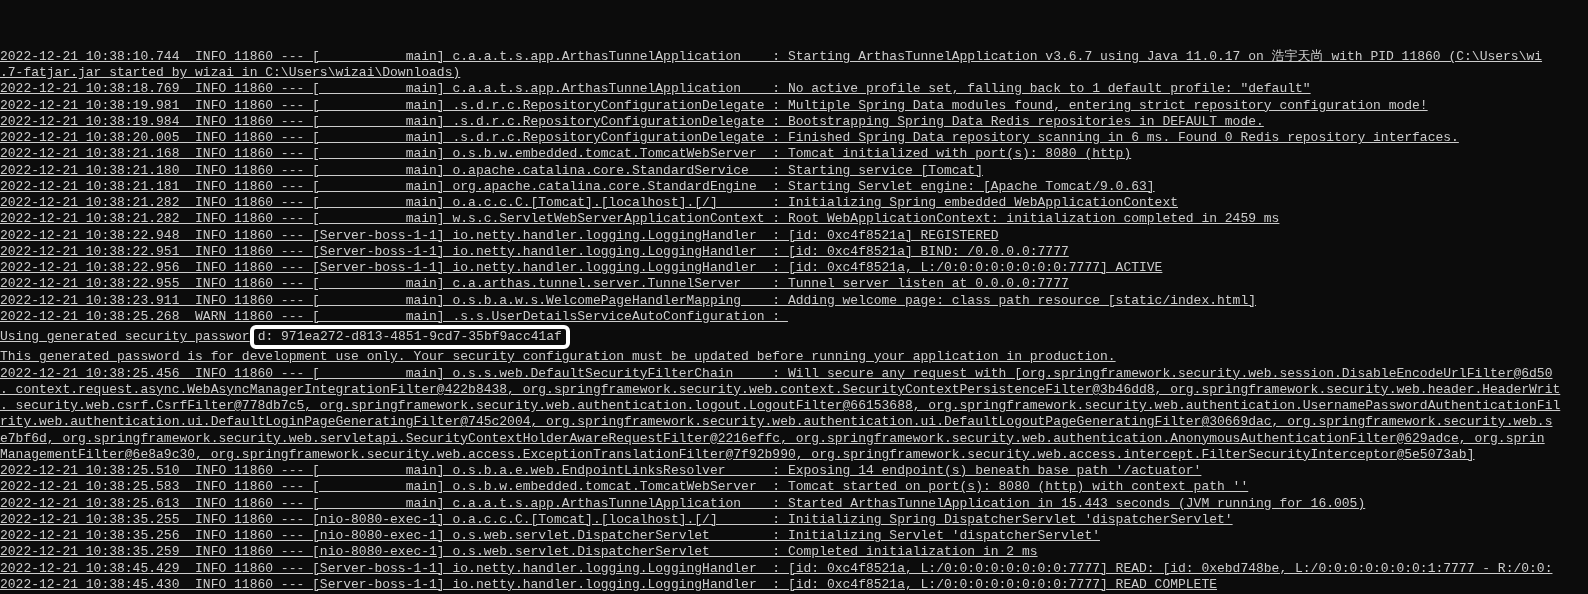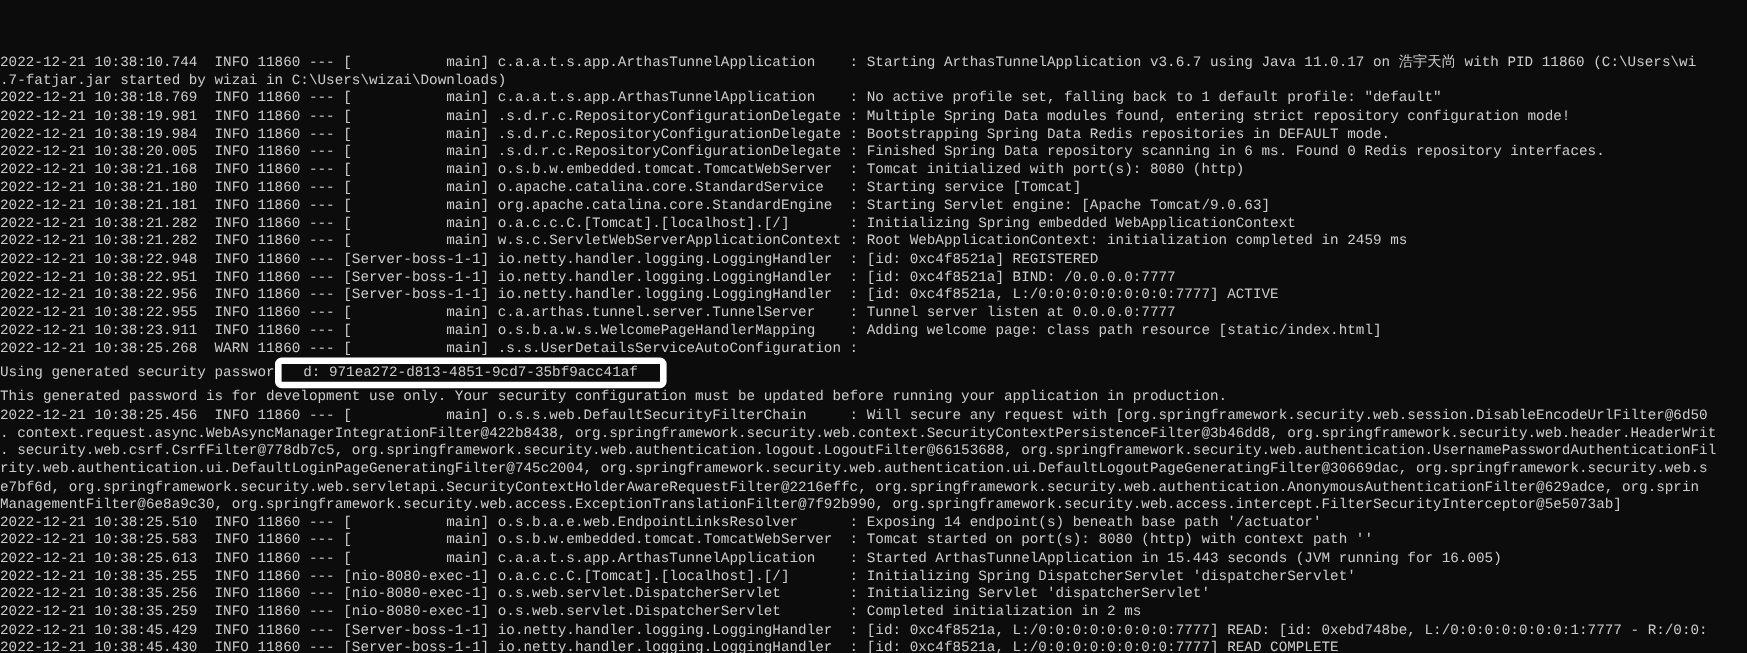--- a/index.html
+++ b/index.html
@@ -10,25 +10,26 @@
     font-family: 'Consolas', 'Courier New', monospace;
     font-size: 13px;
     line-height: 1.25;
     white-space: pre;
     overflow: hidden;
     width: 1588px;
     height: 594px;
   }
   .log-line {
     display: block;
+    text-decoration: underline;
   }
   .highlight-box {
-    border: 6px solid #ffffff;
+    border: 4px solid #ffffff;
     border-radius: 6px;
-    padding: 0 20px;
+    padding: 0 4px;
     display: inline-block;
   }
 </style>
 </head>
 <body>
 
 
 <div id="container"><span class="log-line">2022-12-21 10:38:10.744  INFO 11860 --- [           main] c.a.a.t.s.app.ArthasTunnelApplication    : Starting ArthasTunnelApplication v3.6.7 using Java 11.0.17 on 浩宇天尚 with PID 11860 (C:\Users\wi</span><span class="log-line">.7-fatjar.jar started by wizai in C:\Users\wizai\Downloads)</span><span class="log-line">2022-12-21 10:38:18.769  INFO 11860 --- [           main] c.a.a.t.s.app.ArthasTunnelApplication    : No active profile set, falling back to 1 default profile: "default"</span><span class="log-line">2022-12-21 10:38:19.981  INFO 11860 --- [           main] .s.d.r.c.RepositoryConfigurationDelegate : Multiple Spring Data modules found, entering strict repository configuration mode!</span><span class="log-line">2022-12-21 10:38:19.984  INFO 11860 --- [           main] .s.d.r.c.RepositoryConfigurationDelegate : Bootstrapping Spring Data Redis repositories in DEFAULT mode.</span><span class="log-line">2022-12-21 10:38:20.005  INFO 11860 --- [           main] .s.d.r.c.RepositoryConfigurationDelegate : Finished Spring Data repository scanning in 6 ms. Found 0 Redis repository interfaces.</span><span class="log-line">2022-12-21 10:38:21.168  INFO 11860 --- [           main] o.s.b.w.embedded.tomcat.TomcatWebServer  : Tomcat initialized with port(s): 8080 (http)</span><span class="log-line">2022-12-21 10:38:21.180  INFO 11860 --- [           main] o.apache.catalina.core.StandardService   : Starting service [Tomcat]</span><span class="log-line">2022-12-21 10:38:21.181  INFO 11860 --- [           main] org.apache.catalina.core.StandardEngine  : Starting Servlet engine: [Apache Tomcat/9.0.63]</span><span class="log-line">2022-12-21 10:38:21.282  INFO 11860 --- [           main] o.a.c.c.C.[Tomcat].[localhost].[/]       : Initializing Spring embedded WebApplicationContext</span><span class="log-line">2022-12-21 10:38:21.282  INFO 11860 --- [           main] w.s.c.ServletWebServerApplicationContext : Root WebApplicationContext: initialization completed in 2459 ms</span><span class="log-line">2022-12-21 10:38:22.948  INFO 11860 --- [Server-boss-1-1] io.netty.handler.logging.LoggingHandler  : [id: 0xc4f8521a] REGISTERED</span><span class="log-line">2022-12-21 10:38:22.951  INFO 11860 --- [Server-boss-1-1] io.netty.handler.logging.LoggingHandler  : [id: 0xc4f8521a] BIND: /0.0.0.0:7777</span><span class="log-line">2022-12-21 10:38:22.956  INFO 11860 --- [Server-boss-1-1] io.netty.handler.logging.LoggingHandler  : [id: 0xc4f8521a, L:/0:0:0:0:0:0:0:0:7777] ACTIVE</span><span class="log-line">2022-12-21 10:38:22.955  INFO 11860 --- [           main] c.a.arthas.tunnel.server.TunnelServer    : Tunnel server listen at 0.0.0.0:7777</span><span class="log-line">2022-12-21 10:38:23.911  INFO 11860 --- [           main] o.s.b.a.w.s.WelcomePageHandlerMapping    : Adding welcome page: class path resource [static/index.html]</span><span class="log-line">2022-12-21 10:38:25.268  WARN 11860 --- [           main] .s.s.UserDetailsServiceAutoConfiguration : </span><span class="log-line"></span><span class="log-line"><span>Using generated security passwor</span><span class="highlight-box">d: 971ea272-d813-4851-9cd7-35bf9acc41af</span></span><span class="log-line"></span><span class="log-line">This generated password is for development use only. Your security configuration must be updated before running your application in production.</span><span class="log-line"></span><span class="log-line">2022-12-21 10:38:25.456  INFO 11860 --- [           main] o.s.s.web.DefaultSecurityFilterChain     : Will secure any request with [org.springframework.security.web.session.DisableEncodeUrlFilter@6d50</span><span class="log-line">. context.request.async.WebAsyncManagerIntegrationFilter@422b8438, org.springframework.security.web.context.SecurityContextPersistenceFilter@3b46dd8, org.springframework.security.web.header.HeaderWrit</span><span class="log-line">. security.web.csrf.CsrfFilter@778db7c5, org.springframework.security.web.authentication.logout.LogoutFilter@66153688, org.springframework.security.web.authentication.UsernamePasswordAuthenticationFil</span><span class="log-line">rity.web.authentication.ui.DefaultLoginPageGeneratingFilter@745c2004, org.springframework.security.web.authentication.ui.DefaultLogoutPageGeneratingFilter@30669dac, org.springframework.security.web.s</span><span class="log-line">e7bf6d, org.springframework.security.web.servletapi.SecurityContextHolderAwareRequestFilter@2216effc, org.springframework.security.web.authentication.AnonymousAuthenticationFilter@629adce, org.sprin</span><span class="log-line">ManagementFilter@6e8a9c30, org.springframework.security.web.access.ExceptionTranslationFilter@7f92b990, org.springframework.security.web.access.intercept.FilterSecurityInterceptor@5e5073ab]</span><span class="log-line">2022-12-21 10:38:25.510  INFO 11860 --- [           main] o.s.b.a.e.web.EndpointLinksResolver      : Exposing 14 endpoint(s) beneath base path '/actuator'</span><span class="log-line">2022-12-21 10:38:25.583  INFO 11860 --- [           main] o.s.b.w.embedded.tomcat.TomcatWebServer  : Tomcat started on port(s): 8080 (http) with context path ''</span><span class="log-line">2022-12-21 10:38:25.613  INFO 11860 --- [           main] c.a.a.t.s.app.ArthasTunnelApplication    : Started ArthasTunnelApplication in 15.443 seconds (JVM running for 16.005)</span><span class="log-line">2022-12-21 10:38:35.255  INFO 11860 --- [nio-8080-exec-1] o.a.c.c.C.[Tomcat].[localhost].[/]       : Initializing Spring DispatcherServlet 'dispatcherServlet'</span><span class="log-line">2022-12-21 10:38:35.256  INFO 11860 --- [nio-8080-exec-1] o.s.web.servlet.DispatcherServlet        : Initializing Servlet 'dispatcherServlet'</span><span class="log-line">2022-12-21 10:38:35.259  INFO 11860 --- [nio-8080-exec-1] o.s.web.servlet.DispatcherServlet        : Completed initialization in 2 ms</span><span class="log-line">2022-12-21 10:38:45.429  INFO 11860 --- [Server-boss-1-1] io.netty.handler.logging.LoggingHandler  : [id: 0xc4f8521a, L:/0:0:0:0:0:0:0:0:7777] READ: [id: 0xebd748be, L:/0:0:0:0:0:0:0:1:7777 - R:/0:0:</span><span class="log-line">2022-12-21 10:38:45.430  INFO 11860 --- [Server-boss-1-1] io.netty.handler.logging.LoggingHandler  : [id: 0xc4f8521a, L:/0:0:0:0:0:0:0:0:7777] READ COMPLETE</span></div>
 
 

